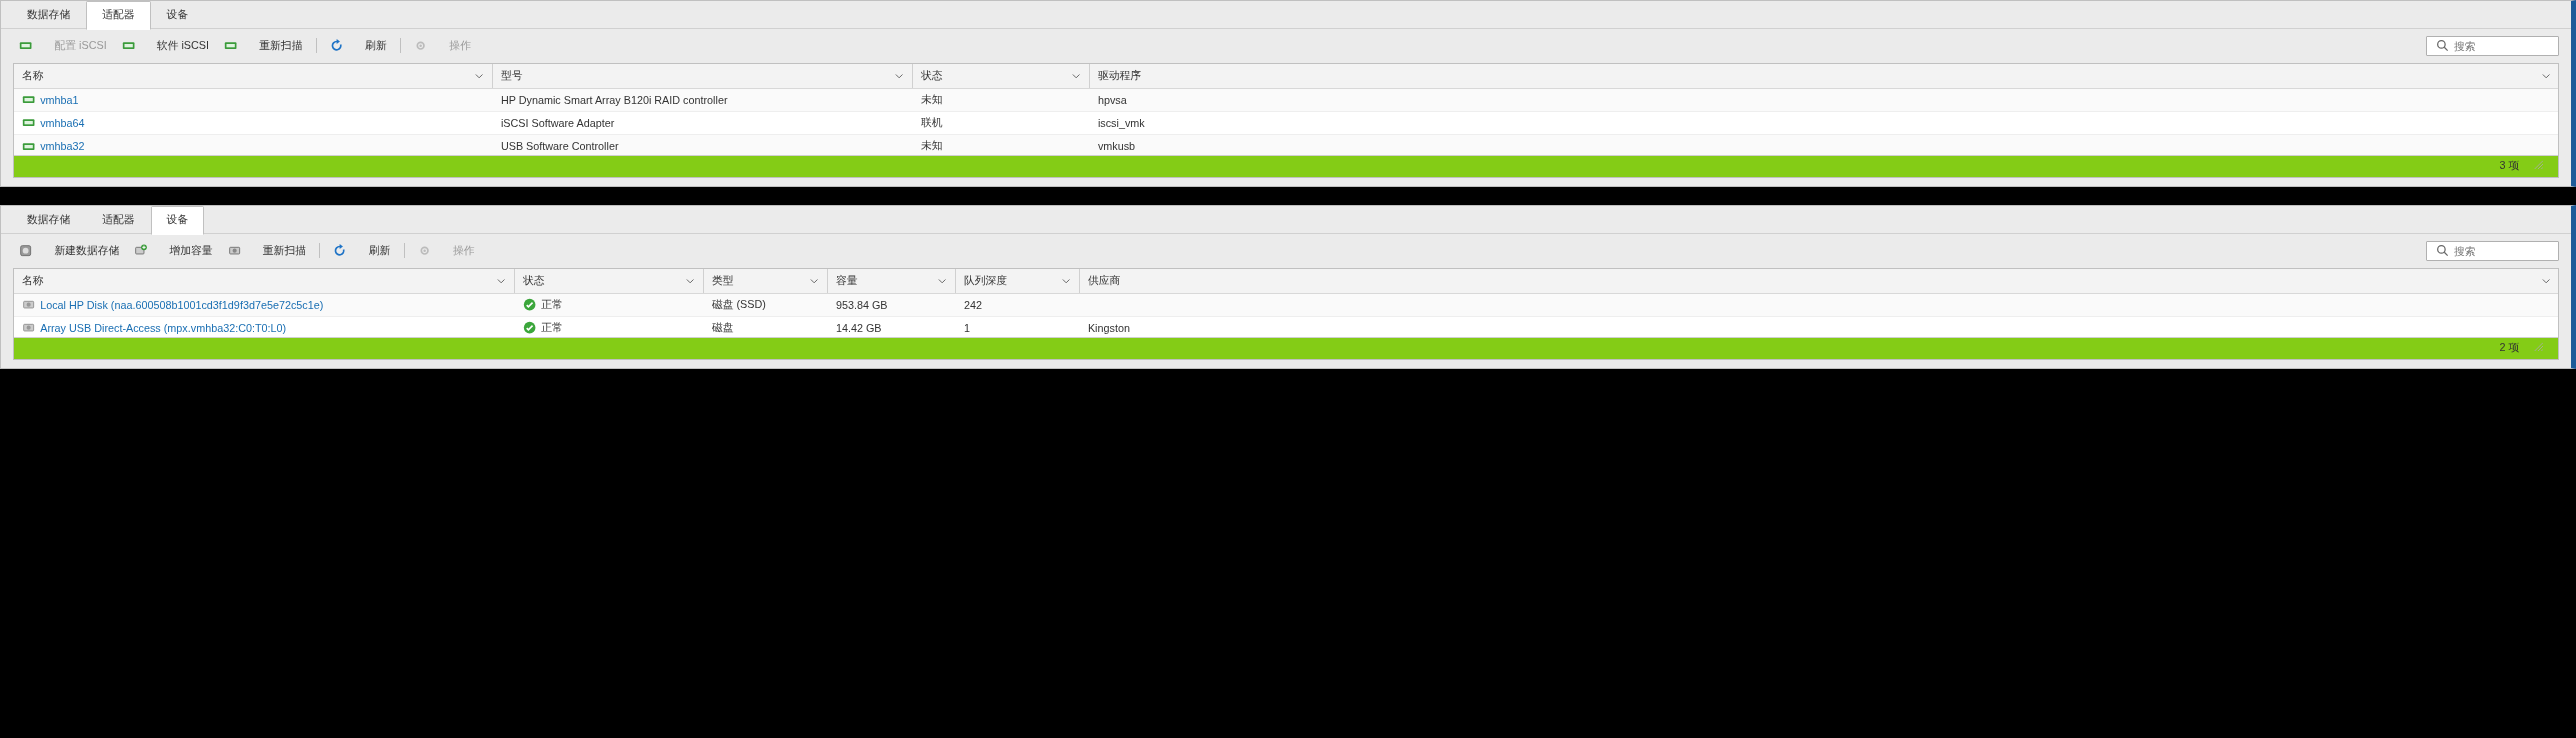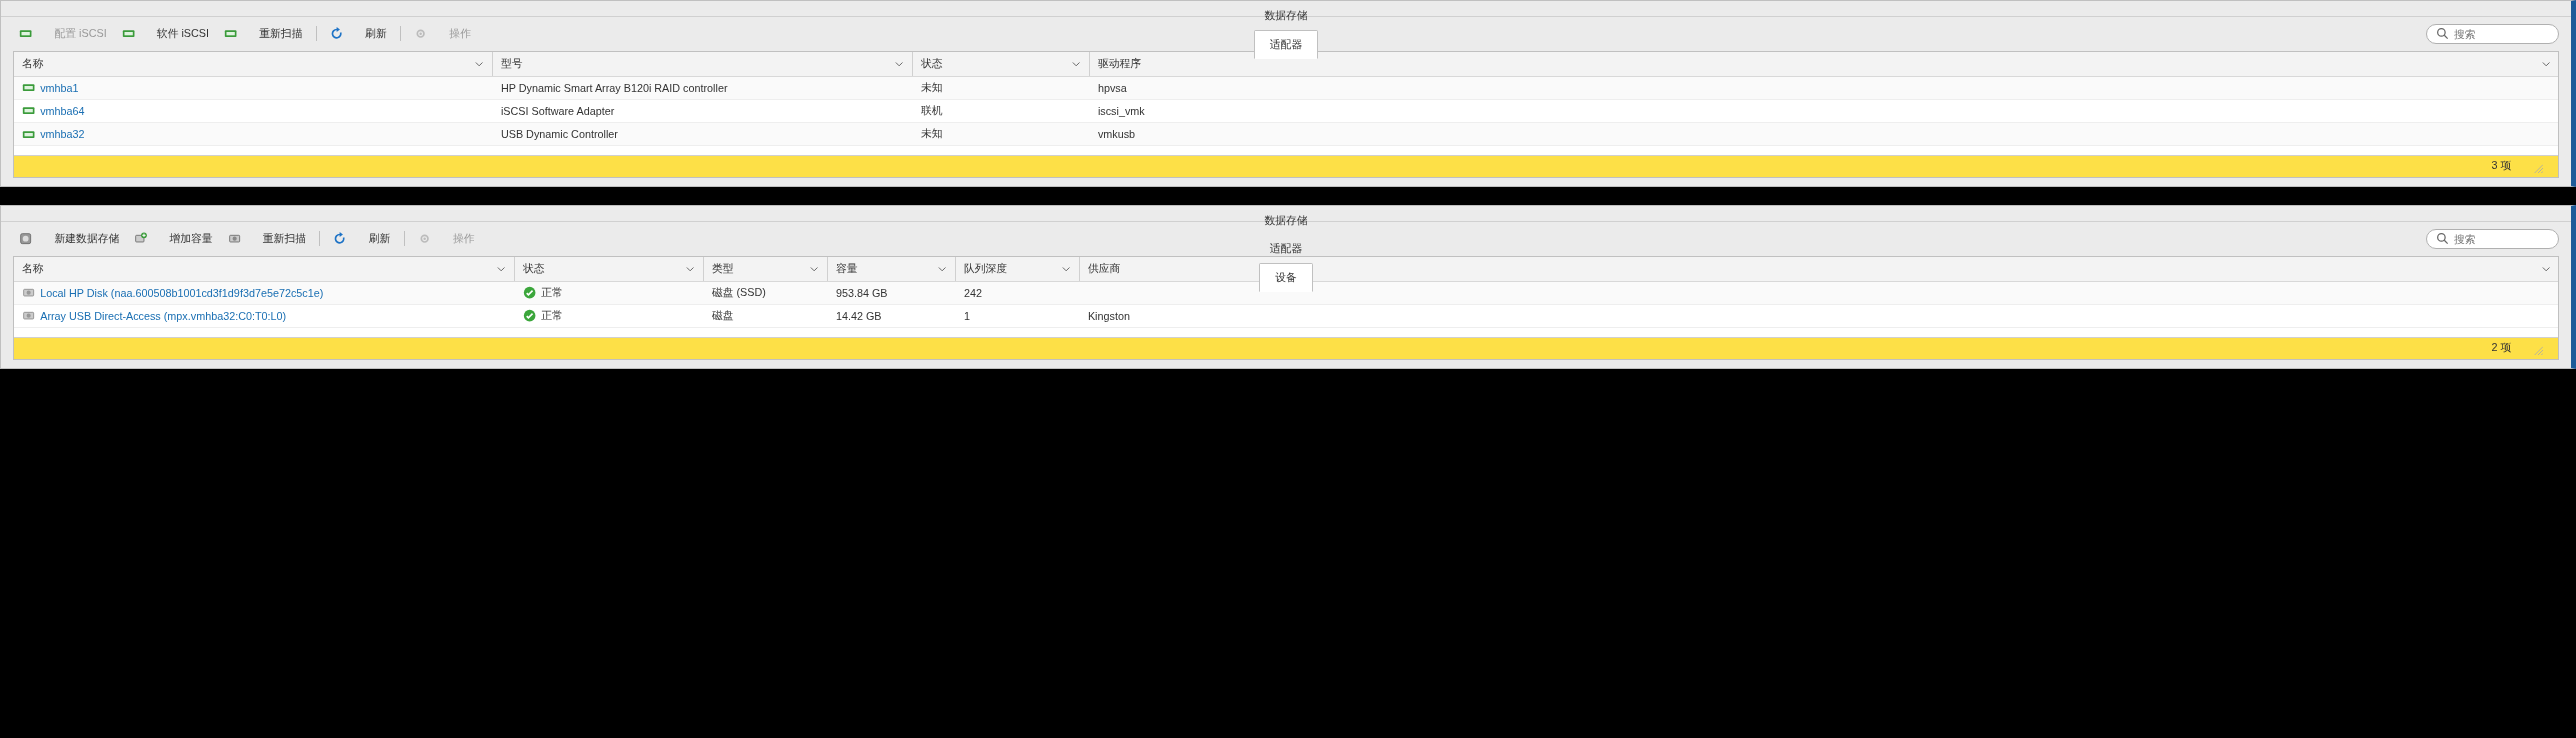--- a/index.html
+++ b/index.html
@@ -18,23 +18,22 @@
     }
     .panel-top { height: 187px; border-right: 5px solid #1e5b99; }
     .panel-bottom { margin-top: 18px; height: 164px; border-right: 5px solid #1e5b99; }
 
     .tabs {
       display: flex;
       align-items: center;
       padding: 0 10px;
       background: #ebebeb;
       border-bottom: 0.8px solid #d0d0d0;
-      height: 16px;
+      height: 28px;
       gap: 0;
-      flex-direction: column;
     }
     .tab {
       padding: 6.6px 15px;
       font-size: 10.8px;
       color: #333;
       cursor: pointer;
       background: transparent;
       border: 0.8px solid transparent;
       border-bottom: none;
     }
@@ -66,21 +65,21 @@
     .divider-v { width: 0.8px; height: 15px; background: #c0c0c0; margin: 0 5px; }
 
     .icon { display: inline-flex; width: 13.3px; height: 13.3px; align-items: center; justify-content: center; }
 
     .search-box {
       margin-left: auto;
       display: flex;
       align-items: center;
       gap: 5px;
       border: 0.8px solid #b0b0b0;
-      border-radius: 10px;
+      border-radius: 1px;
       padding: 2.5px 8.3px;
       background: #fff;
       width: 133px;
     }
     .search-box input {
       border: none;
       outline: none;
       font-size: 10.8px;
       flex: 1;
       width: 100%;
@@ -127,28 +126,28 @@
       white-space: nowrap;
       display: flex;
       align-items: center;
       gap: 5px;
     }
     .td a { color: #1a6fb3; text-decoration: none; }
 
     .tfoot {
       padding: 3.3px 15px;
       text-align: right;
-      background: #fde047;
+      background: #84cc16;
       border-top: 0.8px solid #d0d0d0;
       font-size: 10.8px;
       color: #333;
       display: flex;
       justify-content: flex-end;
-      align-items: flex-end;
-      gap: 22px;
+      align-items: flex-start;
+      gap: 14px;
     }
     .resize-corner { width: 10px; height: 10px; }
 
     
     .p1c0 { flex: 0 0 479px; }
     .p1c1 { flex: 0 0 420px; }
     .p1c2 { flex: 0 0 177px; }
     .p1c3 { flex: 1 1 0; }
 
     
@@ -288,21 +287,21 @@
       <div class="tr">
         <div class="td p1c0">
           <span class="icon">
               <svg viewBox="0 0 16 16">
                 <rect x="1" y="4" width="14" height="8" rx="1" fill="#3a9b3a"></rect>
                 <rect x="3" y="6" width="10" height="4" fill="#dff3df"></rect>
               </svg>
             </span>
           <a href="#">vmhba32</a>
         </div>
-        <div class="td p1c1">USB Dynamic Controller</div>
+        <div class="td p1c1">USB Software Controller</div>
         <div class="td p1c2">未知</div>
         <div class="td p1c3">vmkusb</div>
       </div>
     </div>
     <div class="tfoot">
       <span>3 项</span>
       <svg class="resize-corner" viewBox="0 0 12 12">
           <path d="M2 12L12 2M6 12L12 6M10 12L12 10" stroke="#aaa" stroke-width="1"></path>
         </svg>
     </div>

